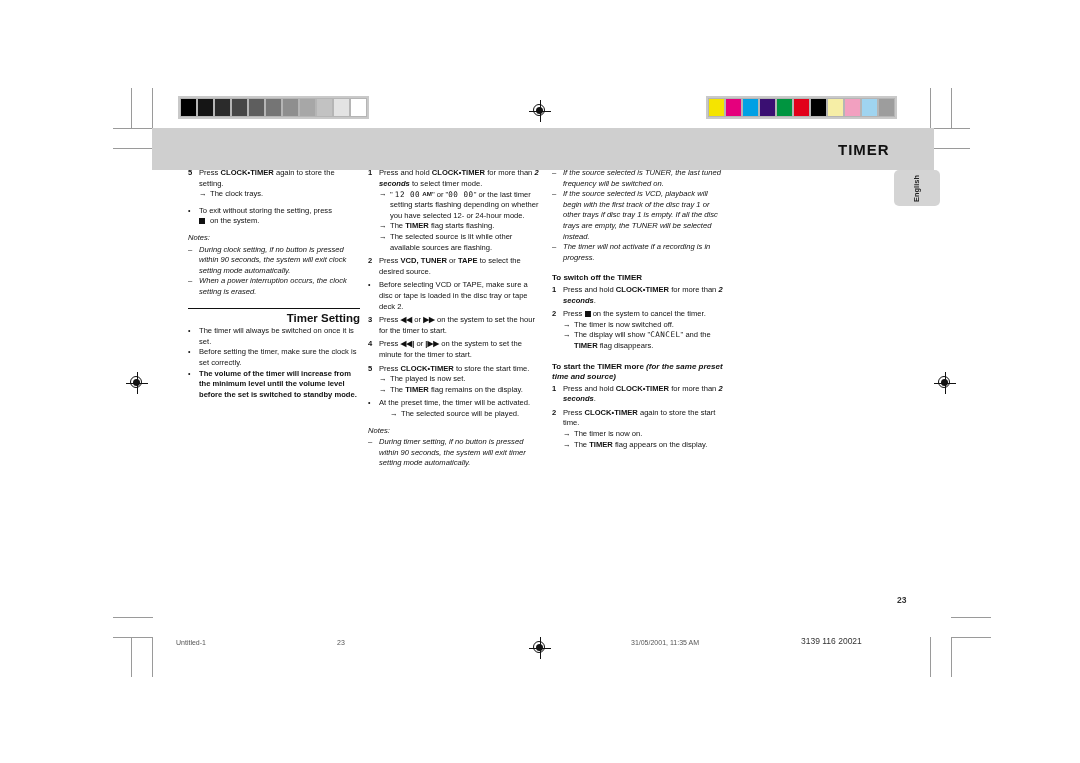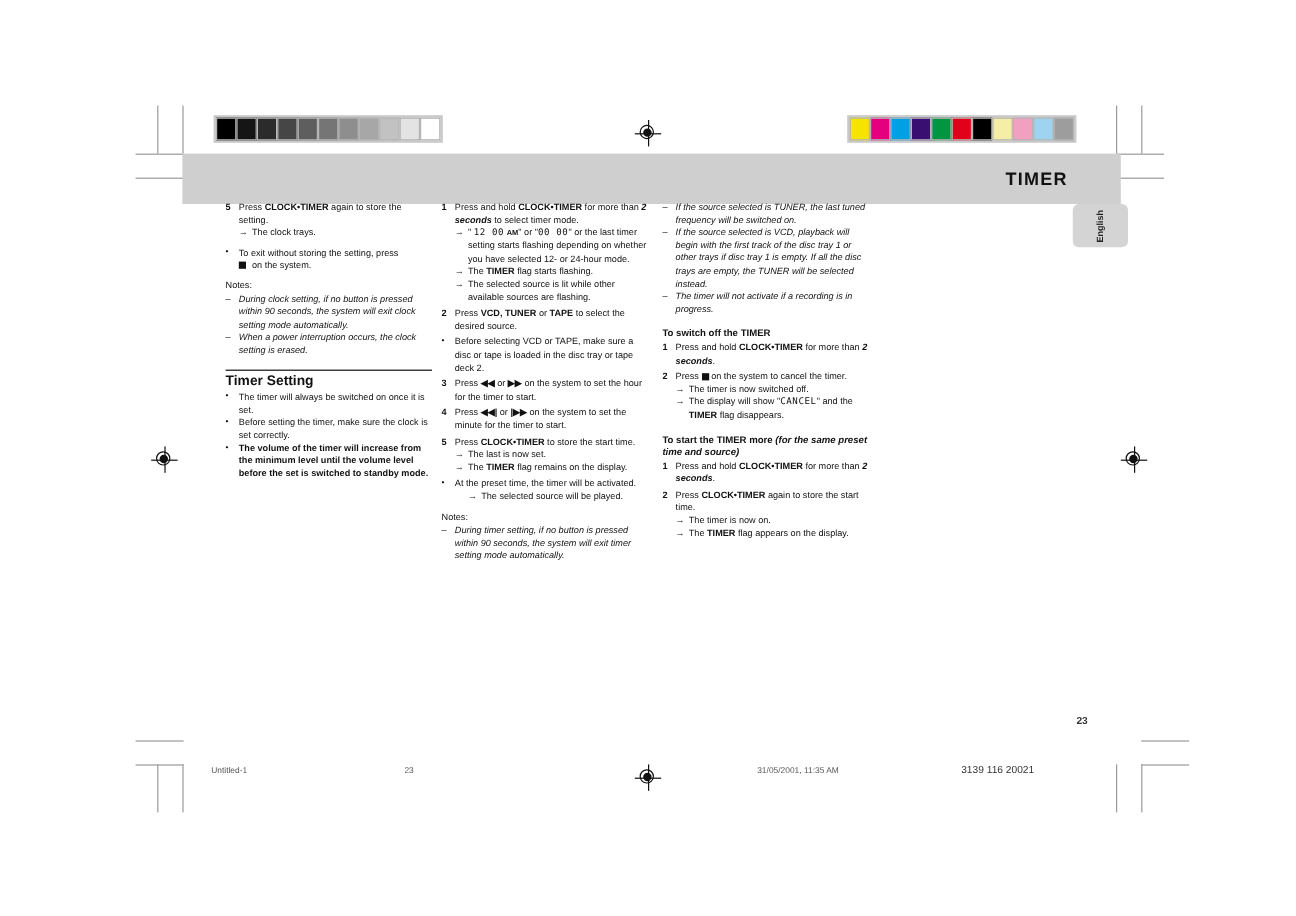--- a/index.html
+++ b/index.html
@@ -154,39 +154,41 @@
     flex: 0 0 auto;
     width: 11px;
   }
   .arrow .tx { flex: 1 1 auto; }
   .arrow.deep { padding-left: 22px; }
 
   b, .b { font-weight: bold; }
   .bi { font-weight: bold; font-style: italic; }
 
   .notes-label {
+    font-style: italic;
     margin-top: 6px;
     margin-bottom: 1px;
   }
   .note-row {
     display: flex;
     align-items: flex-start;
     font-style: italic;
   }
   .note-row .mk { width: 11px; flex: 0 0 auto; font-style: normal; }
   .note-row .tx { flex: 1 1 auto; }
 
   
   .sec-head {
     font-weight: bold;
     font-size: 11.5px;
     border-top: 1.4px solid #111;
     padding-top: 4px;
     margin-top: 10px;
     margin-bottom: 3px;
+    text-align: right;
   }
   .subhead {
     font-weight: bold;
     font-size: 8px;
     margin-top: 10px;
     margin-bottom: 1px;
   }
   .subhead .ital { font-style: italic; font-weight: bold; }
 
   
@@ -404,21 +406,21 @@
       </div>
     </div>
 
     <div class="blk tight">
       <div class="row">
         <span class="mk">5</span>
         <span class="tx"><span>Press </span><b>CLOCK•TIMER</b><span> to store the start time.</span></span>
       </div>
       <div class="arrow">
         <span class="ar">→</span>
-        <span class="tx">The last is now set.</span>
+        <span class="tx">The played is now set.</span>
       </div>
       <div class="arrow">
         <span class="ar">→</span>
         <span class="tx"><span>The </span><b>TIMER</b><span> flag remains on the display.</span></span>
       </div>
     </div>
 
     <div class="blk tight">
       <div class="row">
         <span class="mk bullet">•</span>

